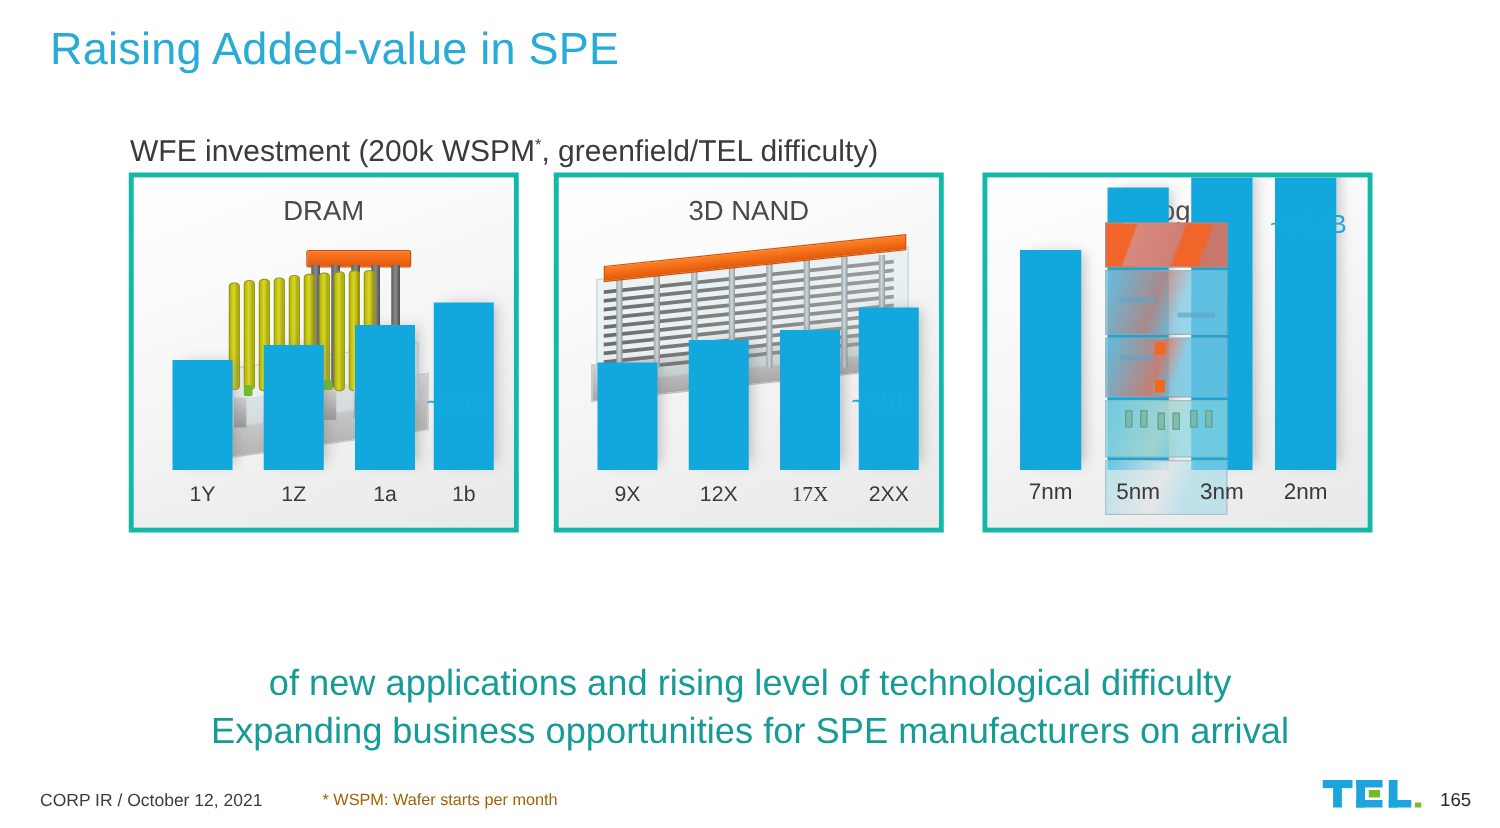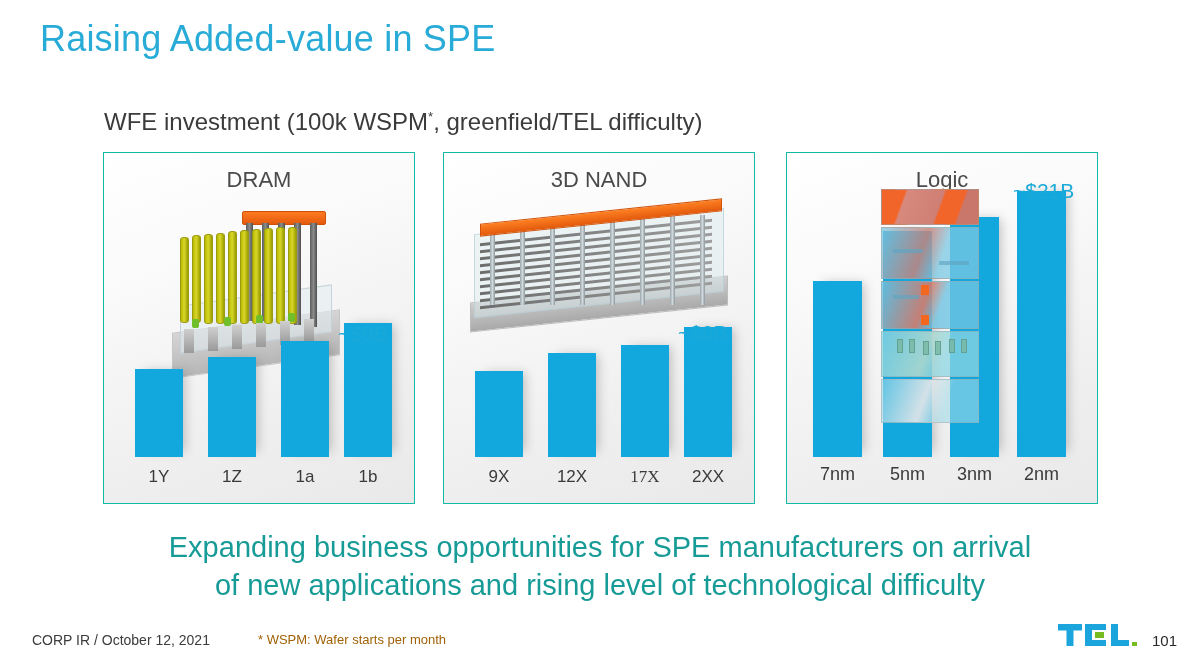--- a/index.html
+++ b/index.html
@@ -20,22 +20,22 @@
 
   
   .wfe-heading {
     position: absolute; left: 104px; top: 108px;
     font-size: 24px; color: #3b3b3b; font-weight: 400; white-space: nowrap;
   }
   .wfe-heading sup { font-size: 13px; vertical-align: super; }
 
   
   .panel {
-    position: absolute; top: 152px; height: 352px;
-    border: 1px solid #14b8a6; background: #fff;
+    position: absolute; top: 138px; height: 288px;
+    border: 4px solid #14b8a6; background: #fff;
     overflow: hidden;
   }
   .panel-bg {
     position: absolute; inset: 0;
     background: linear-gradient(160deg, #ffffff 0%, #fafafa 30%, #efefef 72%, #e9e9e9 100%);
   }
   #panel-dram  { left: 103px;  width: 312px; }
   #panel-nand  { left: 443px;  width: 312px; }
   #panel-logic { left: 786px;  width: 312px; }
 
@@ -168,21 +168,21 @@
     font-size: 15px; color: #2a2a2a;
   }
 </style>
 </head>
 <body>
 
 <div class="slide">
 
   <div class="slide-title">Raising Added-value in SPE</div>
 
-  <div class="wfe-heading"><span>WFE investment (100k WSPM</span><sup>*</sup><span>, greenfield/TEL difficulty)</span></div>
+  <div class="wfe-heading"><span>WFE investment (200k WSPM</span><sup>*</sup><span>, greenfield/TEL difficulty)</span></div>
 
   <div class="panel" id="panel-dram">
     <div class="panel-bg"></div>
     <div class="panel-title">DRAM</div>
 
     <div class="illus" id="illus-dram">
       <div class="dram-base"></div>
       <div class="dram-glass"></div>
       <div class="dram-wl" style="left:76px; top:8px; width:84px;"></div>
       <div class="dram-gate" style="left:80px; top:20px; height:98px;"></div>
@@ -302,22 +302,22 @@
       <div class="value-tag" style="left:226px; top:26px;">~$21B</div>
 
       <div class="bar-label small" style="left:26px;  width:49px;">7nm</div>
       <div class="bar-label small" style="left:96px;  width:49px;">5nm</div>
       <div class="bar-label small" style="left:163px; width:49px;">3nm</div>
       <div class="bar-label small" style="left:230px; width:49px;">2nm</div>
     </div>
   </div>
 
   <div class="key-message">
+    <div>of new applications and rising level of technological difficulty</div>
     <div>Expanding business opportunities for SPE manufacturers on arrival</div>
-    <div>of new applications and rising level of technological difficulty</div>
   </div>
 
   <div class="footer-left">CORP IR / October 12, 2021</div>
   <div class="footer-note">* WSPM: Wafer starts per month</div>
 
   <div class="logo">
     <svg viewBox="0 0 82 32" width="82" height="32" aria-hidden="true">
 
       <rect x="0" y="4" width="24" height="6.5" fill="#1ca5dd"></rect>
       <rect x="8.5" y="4" width="7" height="22" fill="#1ca5dd"></rect>
@@ -326,15 +326,15 @@
       <rect x="27" y="4" width="21" height="6" fill="#1ca5dd"></rect>
       <rect x="27" y="20" width="21" height="6" fill="#1ca5dd"></rect>
       <rect x="37" y="12" width="9" height="6" fill="#76bc21"></rect>
 
       <rect x="53" y="4" width="7" height="22" fill="#1ca5dd"></rect>
       <rect x="53" y="20" width="18" height="6" fill="#1ca5dd"></rect>
 
       <rect x="74" y="22" width="5" height="4" fill="#76bc21"></rect>
     </svg>
   </div>
-  <div class="page-number">101</div>
+  <div class="page-number">165</div>
 
 </div>
 
 </body></html>

